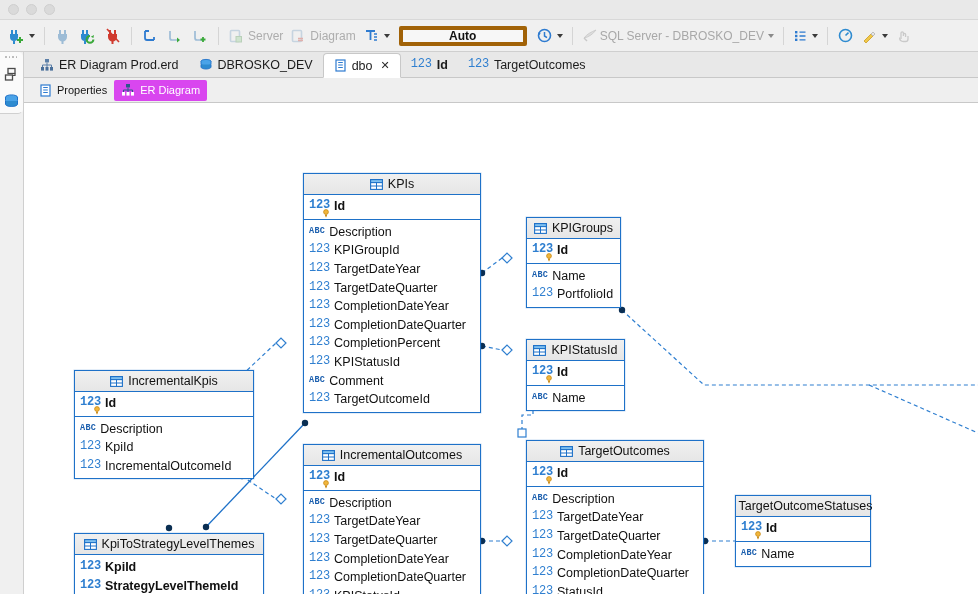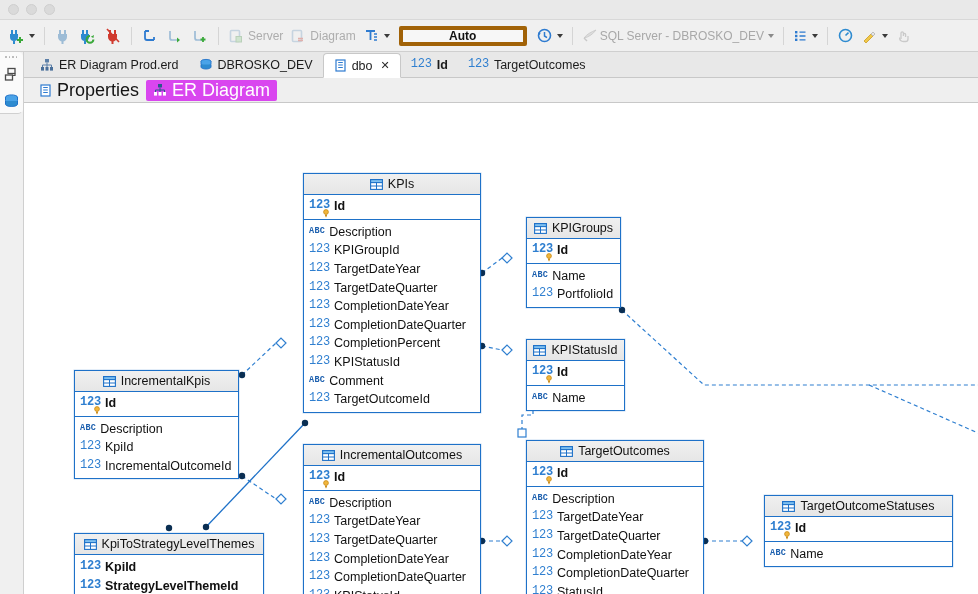--- a/index.html
+++ b/index.html
@@ -67,21 +67,21 @@
     font-size:12.5px; color:#1c1c1c; border-top-left-radius:4px; border-top-right-radius:4px;
     position:relative;
   }
   .etab.active { background:#fff; border:1px solid #c8c8c8; border-bottom:1px solid #fff; margin-bottom:-1px; }
   .etab .xmark { font-size:11px; color:#2b2b2b; margin-left:3px; }
 
   .subtabstrip {
     height:25px; background:#efefef; border-bottom:1px solid #c8c8c8;
     display:flex; align-items:center; padding-left:8px; gap:0;
   }
-  .stab { display:flex; align-items:center; gap:5px; height:21px; padding:0 7px; font-size:18px; color:#151515; border-radius:2px;}
+  .stab { display:flex; align-items:center; gap:5px; height:21px; padding:0 7px; font-size:11px; color:#151515; border-radius:2px;}
   .stab.active { background:#d946ef; color:#fff; }
 
   
   .canvas { position:absolute; left:0; top:51px; right:0; bottom:0; background:#fff; overflow:hidden; }
   .canvas > svg { position:absolute; left:0; top:0; }
 
   
   .entity {
     position:absolute; background:#fff;
     border:1.6px solid #1e71c8;
@@ -521,21 +521,21 @@
               <span>Id</span>
             </div>
           </div>
           <div class="ent-body">
             <div class="ent-row">
               <span class="t-abc">ABC</span>
               <span>Name</span>
             </div>
           </div>
         </div>
-        <div class="entity" style="left: 50px; top: 267px; width: 165px;">
+        <div class="entity" style="left: 50px; top: 267px; width: 180px;">
           <div class="ent-head">
             <svg width="13" height="11" viewBox="0 0 13 11" class="ent-icon">
               <rect x="0.6" y="0.6" width="11.8" height="9.8" fill="#ffffff" stroke="#1e71c8" stroke-width="1.1"></rect>
               <rect x="0.6" y="0.6" width="11.8" height="3" fill="#7fc0f0" stroke="#1e71c8" stroke-width="1.1"></rect>
               <path d="M6.5 3.6v6.8M0.6 7h11.8" stroke="#1e71c8" stroke-width="1"></path>
             </svg>
             <span>IncrementalKpis</span>
           </div>
           <div class="ent-pk">
             <div class="ent-row bold">
@@ -664,21 +664,21 @@
             <div class="ent-row">
               <span class="t-123">123</span>
               <span>CompletionDateQuarter</span>
             </div>
             <div class="ent-row">
               <span class="t-123">123</span>
               <span>StatusId</span>
             </div>
           </div>
         </div>
-        <div class="entity" style="left: 740px; top: 392px; width: 189px;">
+        <div class="entity" style="left: 711px; top: 392px; width: 136px;">
           <div class="ent-head">
             <svg width="13" height="11" viewBox="0 0 13 11" class="ent-icon">
               <rect x="0.6" y="0.6" width="11.8" height="9.8" fill="#ffffff" stroke="#1e71c8" stroke-width="1.1"></rect>
               <rect x="0.6" y="0.6" width="11.8" height="3" fill="#7fc0f0" stroke="#1e71c8" stroke-width="1.1"></rect>
               <path d="M6.5 3.6v6.8M0.6 7h11.8" stroke="#1e71c8" stroke-width="1"></path>
             </svg>
             <span>TargetOutcomeStatuses</span>
           </div>
           <div class="ent-pk">
             <div class="ent-row bold">

